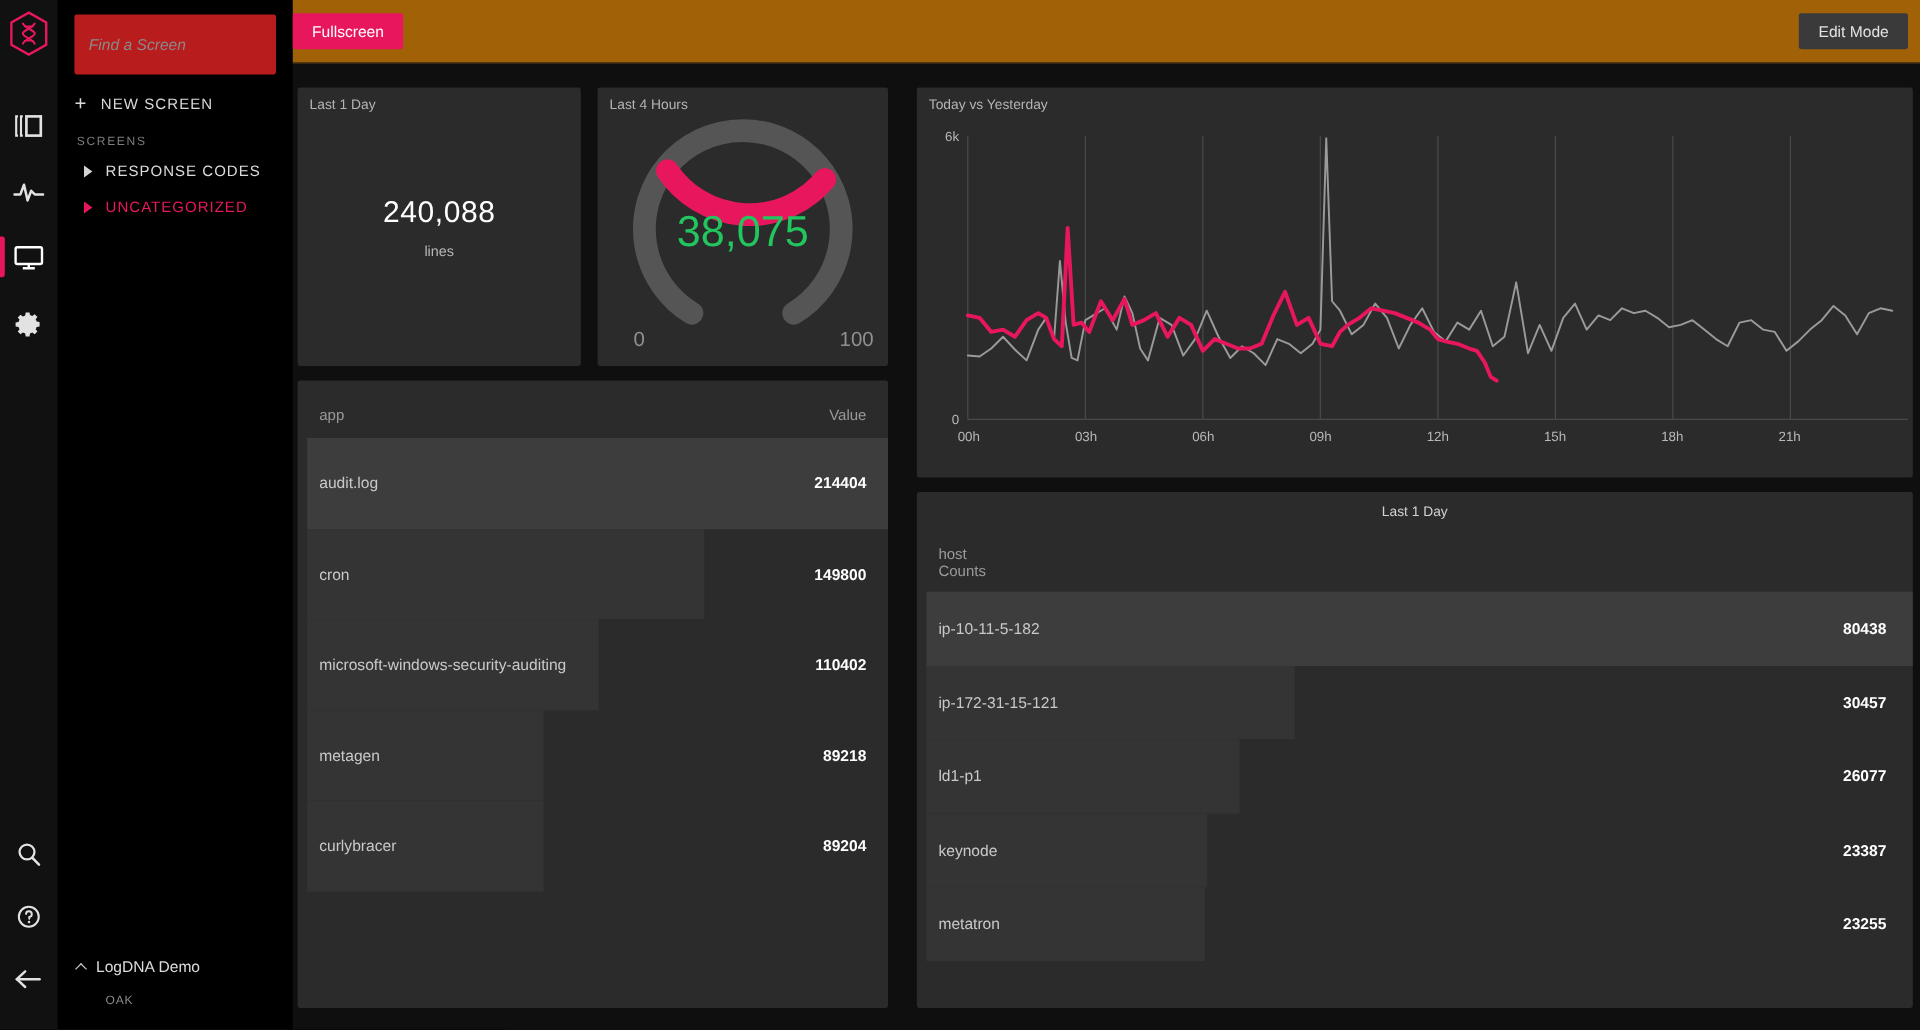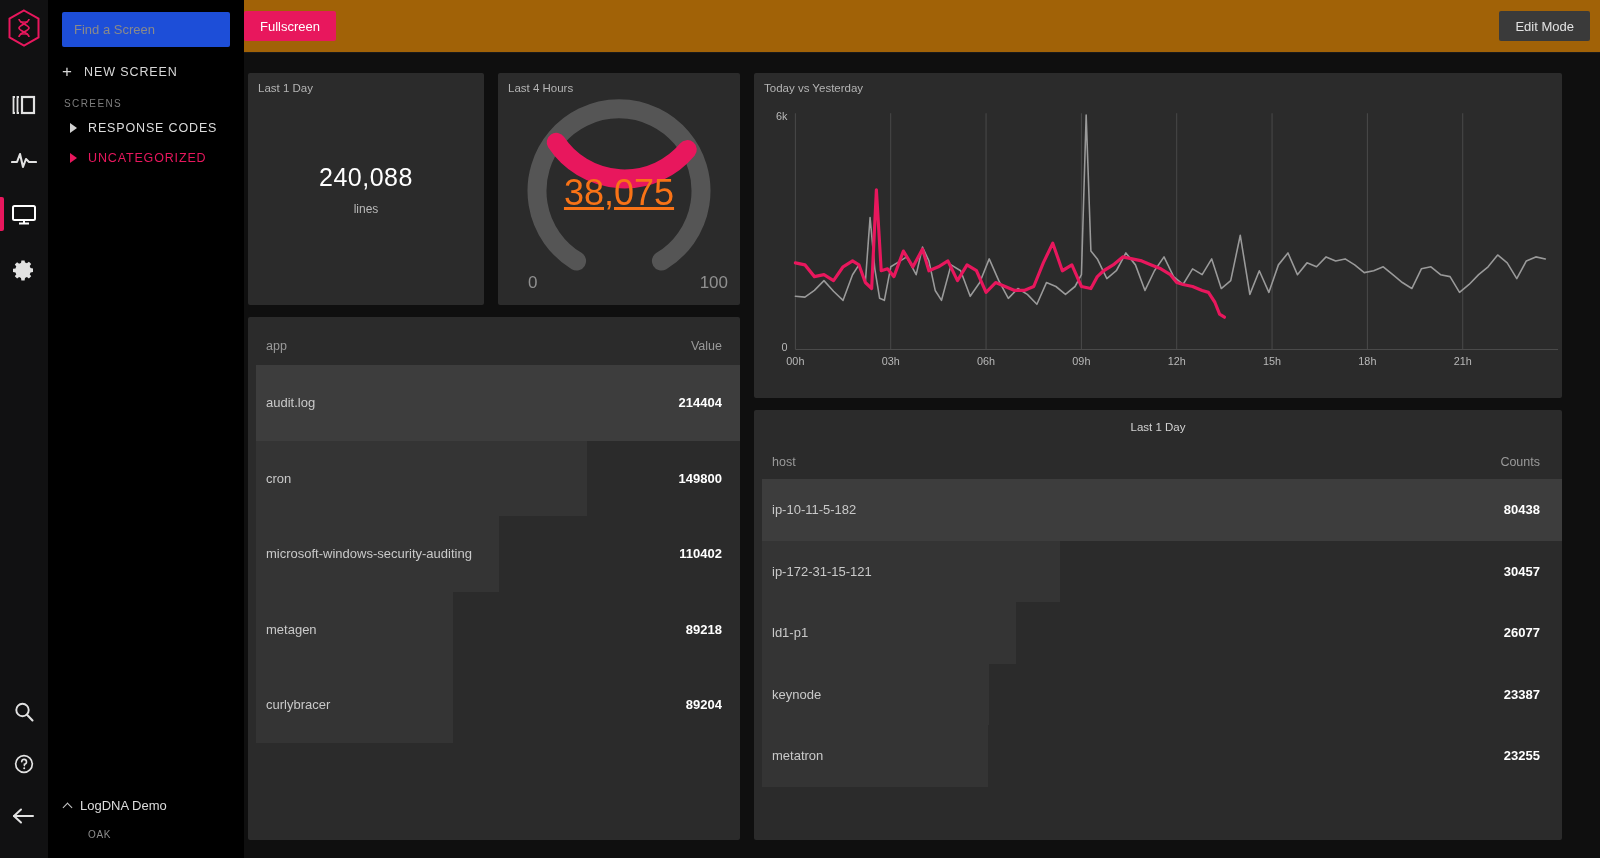--- a/index.html
+++ b/index.html
@@ -36,24 +36,25 @@
      align-items: center; padding-bottom: 16px; }
   .rail-bottom .rail-btn { height: 52px; }
 
   
   .sidebar {
     width: 196px; flex: 0 0 196px; height: 858px; background: #000000;
     position: relative; padding: 0 0 0 0;
   }
   .search-wrap { padding: 12px 14px 0 14px; }
   .search-input {
-    width: 100%; height: 35px; background: #1d4ed8; border: none;
+    width: 100%; height: 50px; background: #b91c1c; border: none;
     border-radius: 2px; color: #cfcfcf; font-size: 13px;
     padding: 0 12px; outline: none;
     font-family: "Liberation Sans", sans-serif;
+    font-style: italic;
   }
   .search-input::placeholder { color: #8a8a8a; }
   .new-screen {
     display: flex; align-items: center; gap: 10px;
     padding: 16px 14px 8px 14px; cursor: pointer;
   }
   .plus-icon { color: #d8d8d8; font-size: 17px; line-height: 1; width: 12px; }
   .new-screen-label {
     color: #d8d8d8; font-size: 12.5px; letter-spacing: .9px; font-weight: 400;
   }
@@ -86,22 +87,22 @@
   .main { flex: 1 1 auto; height: 858px; background: #0f0f0f;
     display: flex; flex-direction: column; position: relative; }
   .topbar { height: 53px; flex: 0 0 53px; background: #a16207;
     display: flex; align-items: center; justify-content: space-between;
     padding-right: 10px; border-bottom: 1px solid #1a1a1a; }
   .btn { height: 30px; padding: 0 16px; border: none; border-radius: 2px;
     font-size: 13px; cursor: pointer; font-family: "Liberation Sans", sans-serif; }
   .btn-primary { background: #e8175d; color: #fff; margin-right: 6px; }
   .btn-secondary { background: #3a3a3a; color: #e2e2e2; }
 
-  .board { flex: 1 1 auto; padding: 20px 38px 18px 4px;
-    display: flex; gap: 14px; }
+  .board { flex: 1 1 auto; padding: 20px 6px 18px 4px;
+    display: flex; gap: 24px; }
   .col-left { width: 492px; flex: 0 0 492px; display: flex;
     flex-direction: column; gap: 12px; }
   .col-right { flex: 1 1 auto; display: flex; flex-direction: column; gap: 12px; }
 
   .card { background: #2b2b2b; border-radius: 2px; position: relative;
     overflow: hidden; }
   .card-title-tl { position: absolute; left: 10px; top: 9px;
     font-size: 11.5px; color: #b4b4b4; }
   .card-title-c { text-align: center; font-size: 11.5px; color: #d2d2d2;
     padding-top: 11px; }
@@ -113,21 +114,21 @@
     align-items: center; justify-content: center; }
   .count-value { font-size: 25px; color: #ffffff; letter-spacing: .5px; }
   .count-unit { font-size: 12px; color: #b8b8b8; margin-top: 10px; }
 
   .card-gauge { flex: 1 1 auto; }
   .gauge-body { position: relative; height: 100%; }
   .gauge-svg { position: absolute; left: 50%; top: 50%;
     transform: translate(-50%,-50%) translateY(6px); }
   .gauge-val { position: absolute; left: 50%; top: 50%;
     transform: translate(-50%,-50%) translateY(4px);
-    font-size: 36px; color: #f97316; white-space: nowrap; text-decoration: underline; }
+    font-size: 36px; color: #22c55e; white-space: nowrap; }
   .gauge-min { position: absolute; left: 30px; bottom: 12px;
     font-size: 17px; color: #909090; }
   .gauge-max { position: absolute; right: 12px; bottom: 12px;
     font-size: 17px; color: #909090; }
 
   
   .card-list { flex: 1 1 auto; display: flex; flex-direction: column; }
   .list-head { display: flex; justify-content: space-between;
     padding: 22px 18px 12px 18px; font-size: 12.5px; color: #9a9a9a; }
   .list-rows { flex: 1 1 auto; position: relative; }
@@ -139,21 +140,21 @@
   .lrow:first-child .bar { background: #3d3d3d; }
   .lrow .k, .lrow .v { position: relative; z-index: 2; }
   .lrow .k { font-size: 13px; color: #c9c9c9; }
   .lrow .v { font-size: 13px; color: #ffffff; font-weight: bold; }
 
   
   .card-chart { height: 325px; flex: 0 0 325px; text-align: center; }
   .chart-area { position: absolute; left: 0; right: 0; top: 22px; bottom: 0; }
   .card-list-right { flex: 1 1 auto; display: flex; flex-direction: column; }
   .card-list-right .lrow { height: 61.5px; }
-  .card-list-right .list-head { padding: 22px 22px 10px 18px; }
+  .card-list-right .list-head { padding: 22px 22px 10px 18px; flex-direction: column; }
   .card-list-right .lrow { padding: 0 22px 0 18px; }
 </style>
 </head>
 <body>
 
 <div id="app">
 
   <div class="rail">
     <div class="rail-logo">
       <svg width="34" height="38" viewBox="0 0 34 38">

